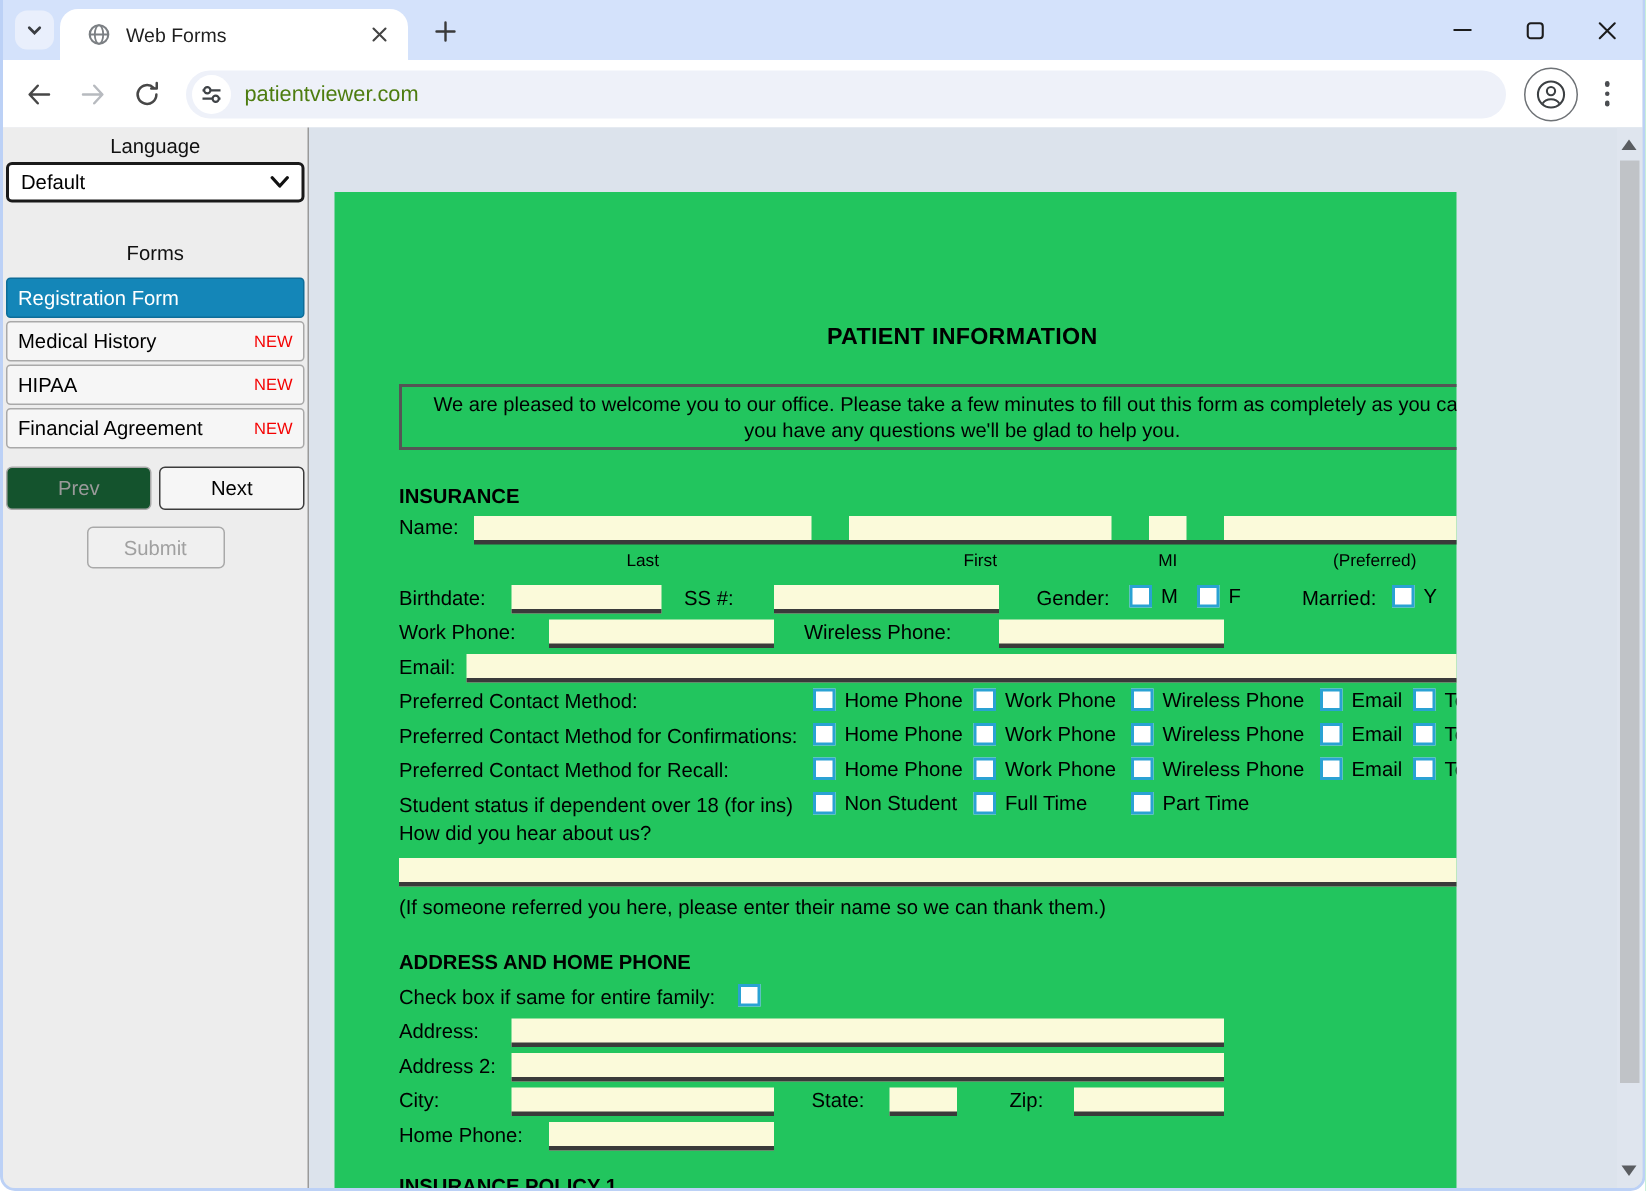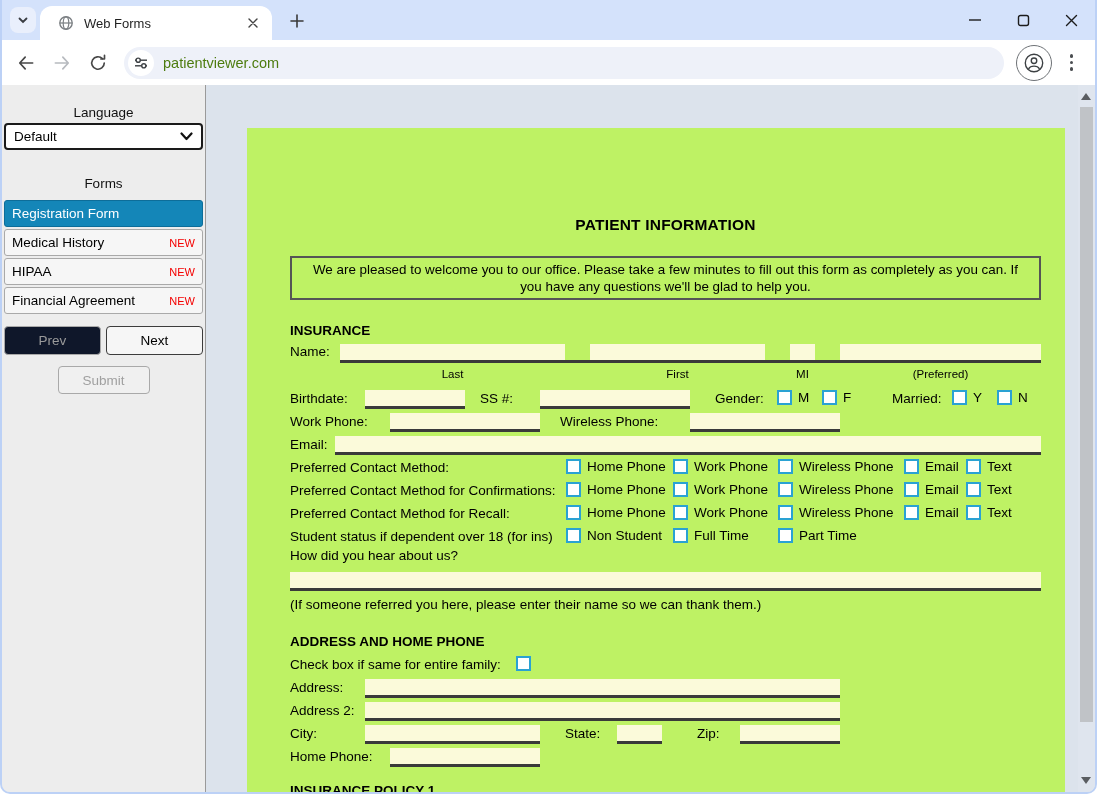--- a/index.html
+++ b/index.html
@@ -34,40 +34,40 @@
   .url-text { font-size:14.5px; color:#4d7c0f; margin-left:9px; }
   .avatar-btn { width:36px; height:36px; border-radius:50%; border:1px solid #6e7276; margin-left:12px;
                 display:flex; align-items:center; justify-content:center; cursor:pointer; }
   .kebab { margin-left:14px; display:flex; flex-direction:column; gap:3px; cursor:pointer; padding:4px; }
   .kebab i { width:3.5px; height:3.5px; border-radius:50%; background:#4a4d51; }
 
   
   .content { position:absolute; top:85px; left:0; right:0; bottom:0; display:flex; }
 
   
-  .sidebar { width:204px; height:100%; background:#ededed; border-right:1px solid #9a9a9a; padding:16px 2px; flex-shrink:0; }
+  .sidebar { width:204px; height:100%; background:#ededed; border-right:1px solid #9a9a9a; padding:1px 2px; flex-shrink:0; }
   .side-head { text-align:center; font-size:13.5px; color:#111; margin-top:4px; }
   .lang-select { margin-top:3px; height:27px; width:100%; background:#fff; border:2px solid #1a1a1a; border-radius:4px;
                  display:flex; align-items:center; justify-content:space-between; padding:0 8px; font-size:13.5px; cursor:pointer; }
   .forms-head { margin-top:26px; margin-bottom:9px; }
   .form-btn { height:27px; width:100%; margin-bottom:2px; background:#f6f6f6; border:1px solid #a9a9a9; border-radius:3px;
               display:flex; align-items:center; justify-content:space-between; padding:0 7px; font-size:13.5px; color:#000; cursor:pointer; }
   .form-btn.selected { background:#1486b8; border-color:#0d6d99; color:#fff; }
   .badge-new { font-size:11px; color:#f40000; }
   .nav-row { display:flex; gap:5px; margin-top:12px; }
   .pn-btn { flex:1; height:29px; border-radius:4px; font-size:13.5px; display:flex; align-items:center; justify-content:center; cursor:pointer; }
-  .prev { background:#0f172a; border:1px solid #a9a9a9; color:#9a9a9a; }
+  .prev { background:#14532d; border:1px solid #a9a9a9; color:#9a9a9a; }
   .next { background:#f6f6f6; border:1.5px solid #3c3c3c; color:#000; }
   .submit-row { display:flex; justify-content:center; margin-top:11px; }
   .submit-btn { width:92px; height:28px; background:#f0f0f0; border:1px solid #a9a9a9; border-radius:4px;
                 color:#a0a0a0; font-size:13.5px; display:flex; align-items:center; justify-content:center; cursor:pointer; }
 
   
   .main { position:relative; flex:1; height:100%; background:#dce3ec; overflow:hidden; }
-  .page { position:absolute; left:17px; top:43px; width:818px; height:666px; background:#bef264; overflow:hidden; font-size:13.5px; color:#000;margin-left:24px; }
+  .page { position:absolute; left:17px; top:43px; width:748px; height:666px; background:#22c55e; overflow:hidden; font-size:13.5px; color:#000; }
 
   .row { position:absolute; left:0; width:818px; height:24px; }
   .lbl { position:absolute; top:2px; white-space:nowrap; }
   .bold { font-weight:bold; }
   .field { position:absolute; top:1px; height:19px; background:#fbfada; border-bottom:3px solid #3a3a3a; cursor:text; }
   .field.noline { height:16px; border-bottom:none; }
   .underbar { position:absolute; height:3px; background:#3a3a3a; }
   .sublab { position:absolute; top:0; text-align:center; font-size:11.5px; color:#000; }
   .pair { position:absolute; top:1px; display:flex; align-items:center; gap:6px; white-space:nowrap; }
   .cb { width:15px; height:15px; border:2px solid #2aa2d3; background:#fff; flex-shrink:0; cursor:pointer; }

